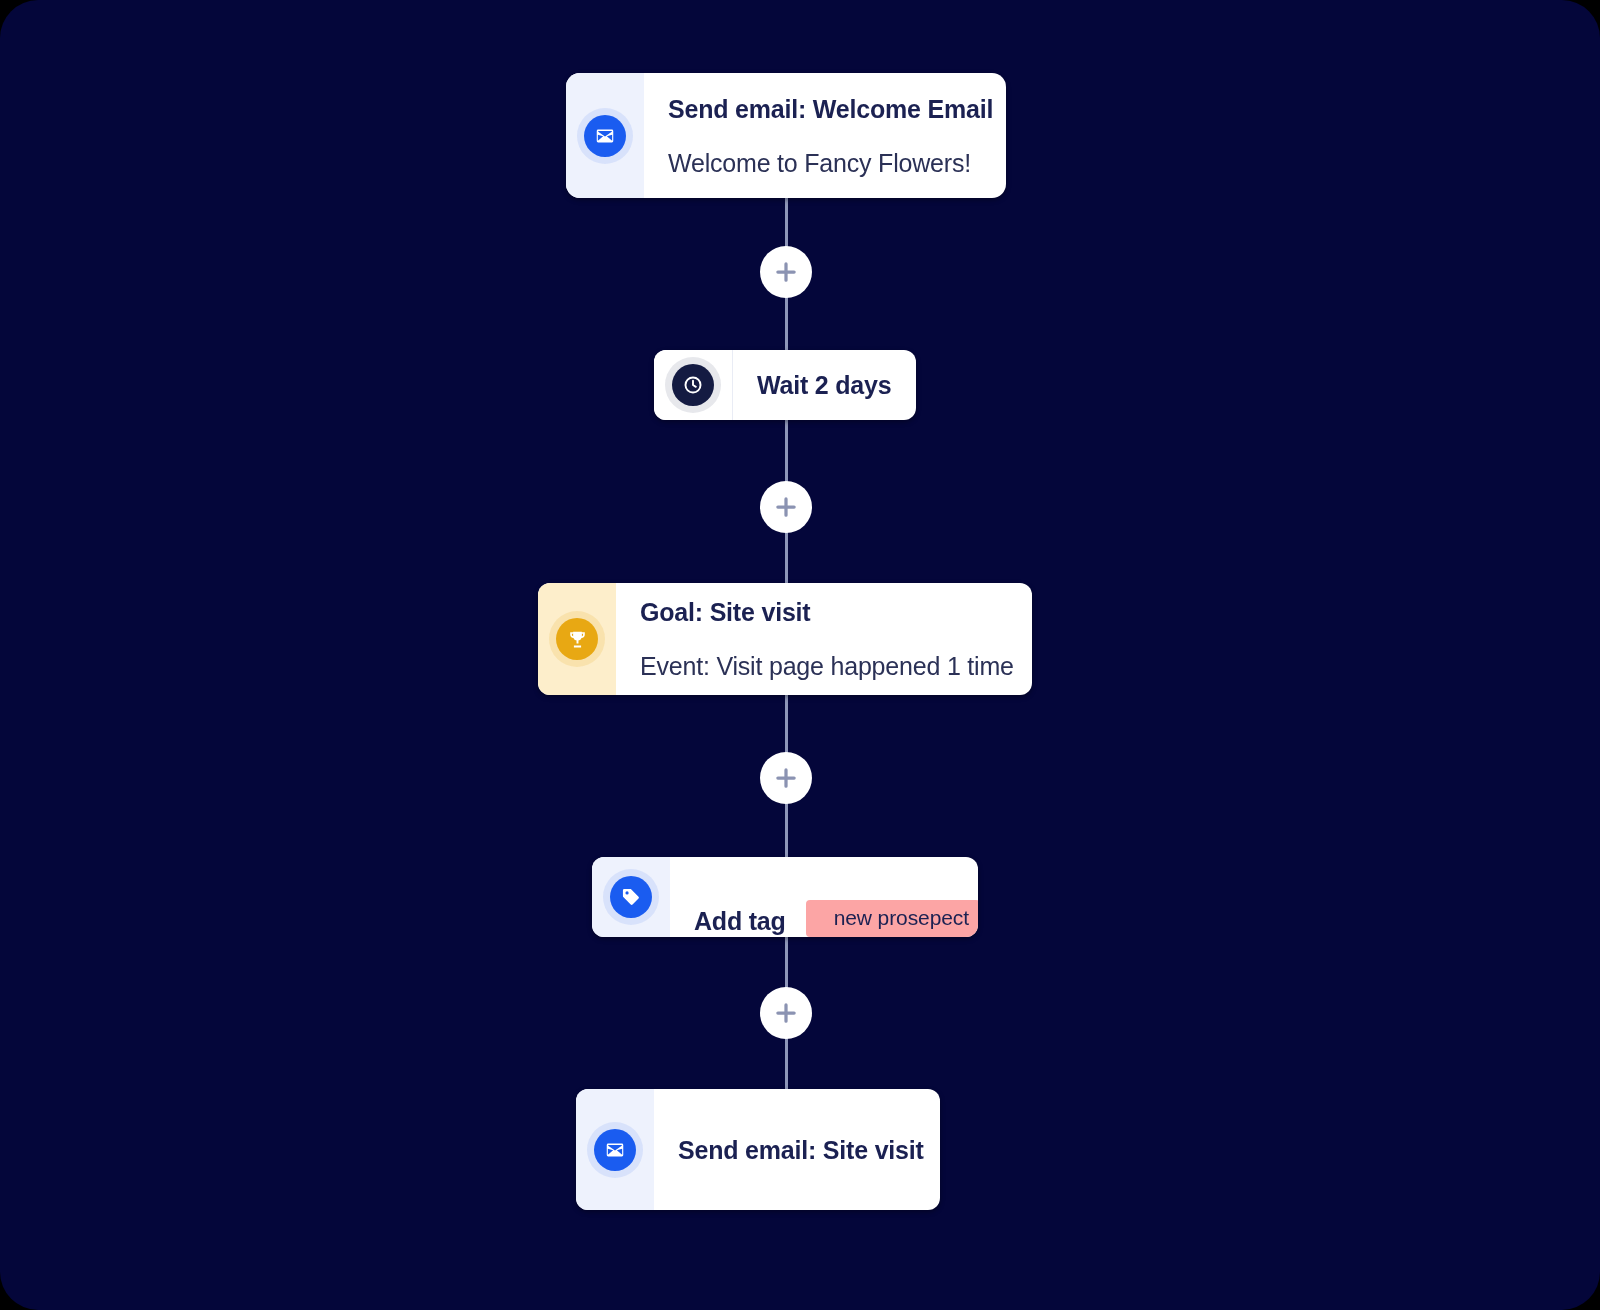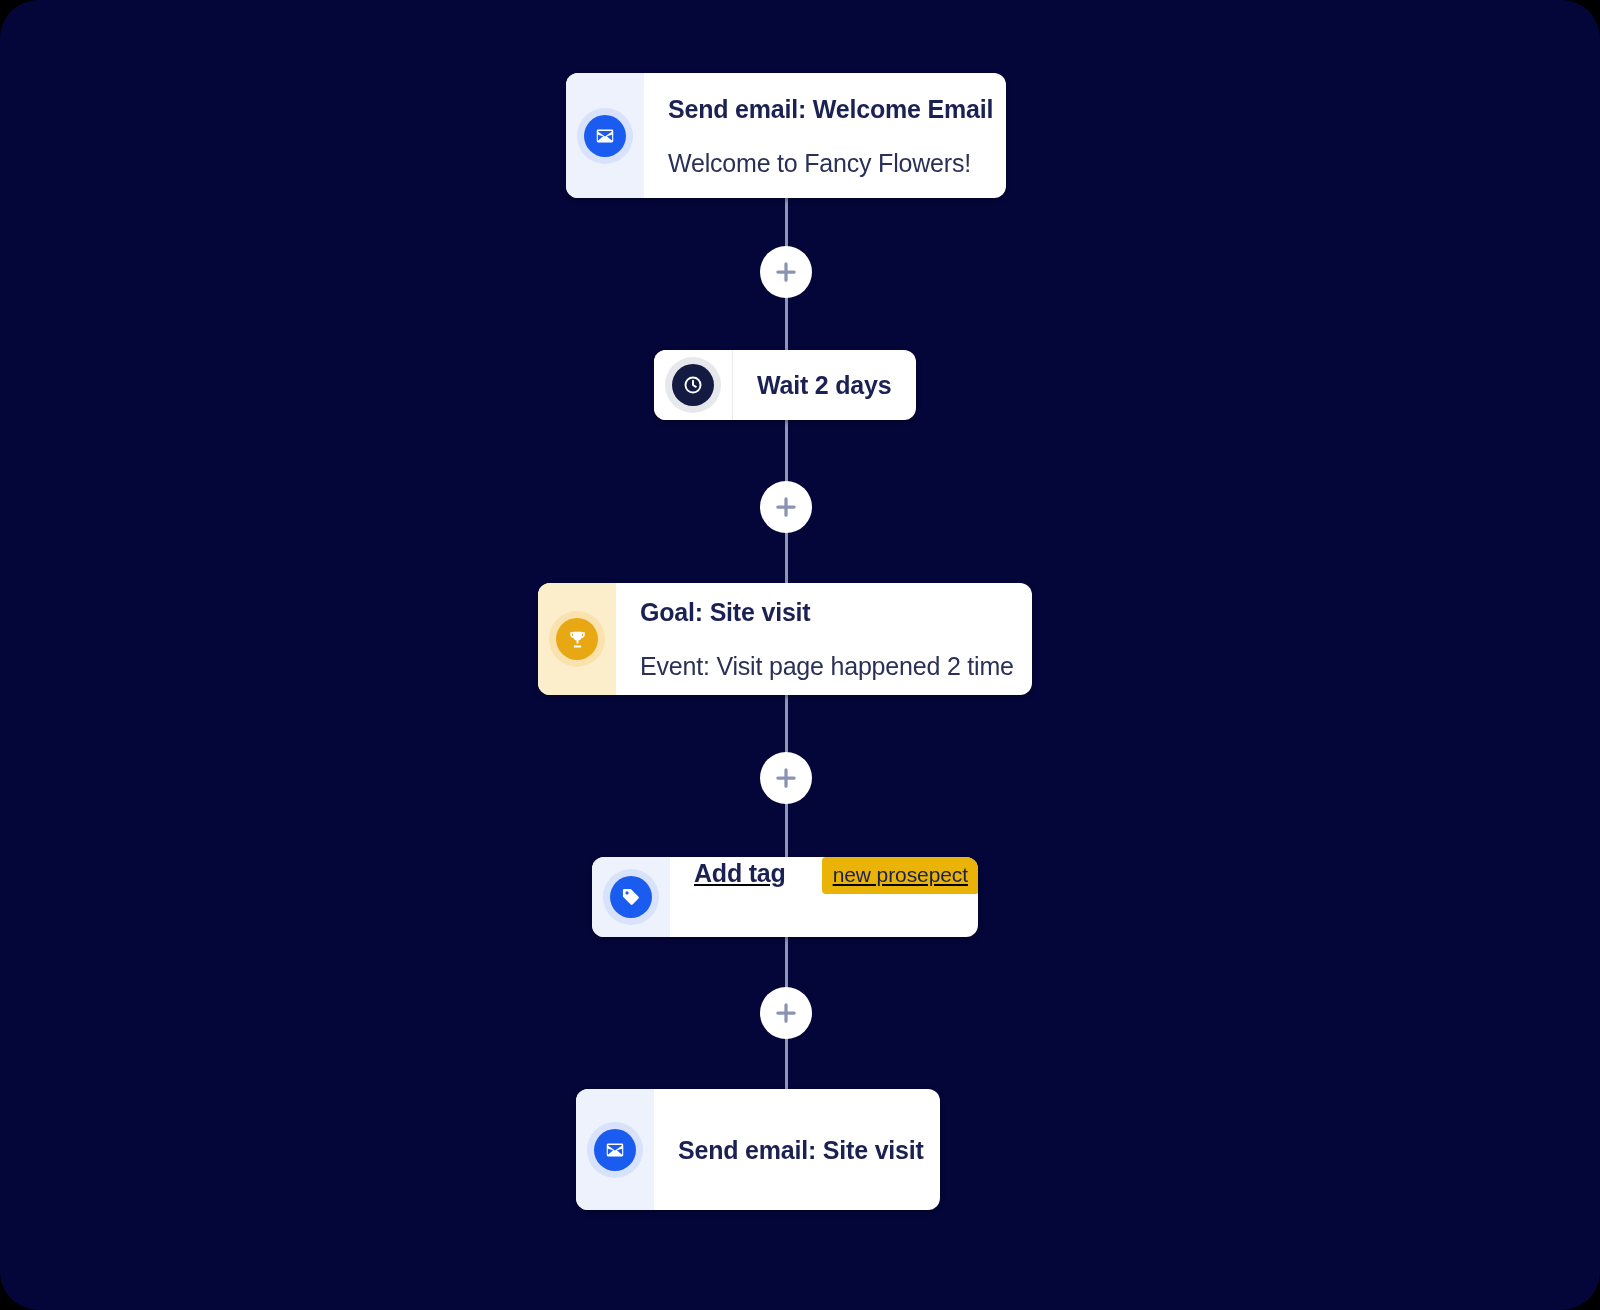--- a/index.html
+++ b/index.html
@@ -66,22 +66,21 @@
 
   .card-body {
     flex: 1 1 auto;
     display: flex;
     flex-direction: column;
     justify-content: center;
     padding: 0 26px 0 24px;
   }
   .card-body.row {
     flex-direction: row;
-    align-items: flex-start;
-    text-decoration: underline;
+    align-items: flex-end;
   }
 
   .card-title {
     font-size: 25px;
     font-weight: bold;
     color: #1b2152;
     letter-spacing: -0.2px;
     line-height: 1.28;
     white-space: nowrap;
   }
@@ -90,27 +89,27 @@
     font-weight: normal;
     color: #2b3156;
     letter-spacing: -0.2px;
     line-height: 1.28;
     margin-top: 22px;
     white-space: nowrap;
   }
 
   .tag-chip {
     display: inline-block;
-    background: #eab308;
+    background: #fca5a5;
     color: #1b2152;
     font-size: 21px;
     font-weight: normal;
     border-radius: 4px;
-    padding: 6px 11px 7px 11px;
-    margin-left: 36px;
+    padding: 6px 11px 7px 28px;
+    margin-left: 20px;
     white-space: nowrap;
     letter-spacing: -0.1px;
   }
 
   
   .badge {
     width: 42px;
     height: 42px;
     border-radius: 50%;
     display: flex;
@@ -140,21 +139,21 @@
 </style>
 </head>
 <body>
 
 <div id="canvas">
 
   <div id="spine"></div>
 
   <div class="flow">
 
-    <div class="card" style="left:566px; top:73px; width:440px; height:125px;">
+    <div class="card" style="left:566px; top:73px; width:440px; height:125px;border-radius:14px;">
       <div class="card-icon-pane pane-blue">
         <span class="badge badge-blue">
           <svg width="22" height="22" viewBox="0 0 24 24" aria-hidden="true">
             <path fill="#ffffff" d="M3 6.5A1.5 1.5 0 0 1 4.5 5h15A1.5 1.5 0 0 1 21 6.5v11A1.5 1.5 0 0 1 19.5 19h-15A1.5 1.5 0 0 1 3 17.5v-11Z"></path>
             <path fill="#1a5cf0" d="M4.6 7.4 12 12.6l7.4-5.2v-.9H4.6v.9Z"></path>
             <path fill="#1a5cf0" d="M4.2 17.2 10 12.2l-5.8-1.5v6.5Zm15.6 0V10.7L14 12.2l5.8 5Z"></path>
           </svg>
         </span>
       </div>
       <div class="card-body">
@@ -195,21 +194,21 @@
           <svg width="21" height="21" viewBox="0 0 24 24" aria-hidden="true">
             <path fill="#ffffff" d="M7 3h10v5.2A5 5 0 0 1 12 13a5 5 0 0 1-5-4.8V3Z"></path>
             <path fill="none" stroke="#ffffff" stroke-width="1.9" stroke-linecap="round" d="M7 4.6H4.6v1.6A3.2 3.2 0 0 0 7.6 9.3M17 4.6h2.4v1.6a3.2 3.2 0 0 1-3 3.1"></path>
             <path fill="#ffffff" d="M10.9 12.6h2.2v4h-2.2z"></path>
             <path fill="#ffffff" d="M7.9 18.8h8.2V21H7.9z"></path>
           </svg>
         </span>
       </div>
       <div class="card-body">
         <div class="card-title">Goal: Site visit</div>
-        <div class="card-sub">Event: Visit page happened 2 time</div>
+        <div class="card-sub">Event: Visit page happened 1 time</div>
       </div>
     </div>
 
     <button class="plus-btn" style="left:760px; top:752px;">
       <svg width="26" height="26" viewBox="0 0 24 24" aria-hidden="true">
         <path d="M12 4.5v15M4.5 12h15" stroke="#8b93b2" stroke-width="3" stroke-linecap="round"></path>
       </svg>
     </button>
 
     <div class="card" style="left:592px; top:857px; width:386px; height:80px;">

